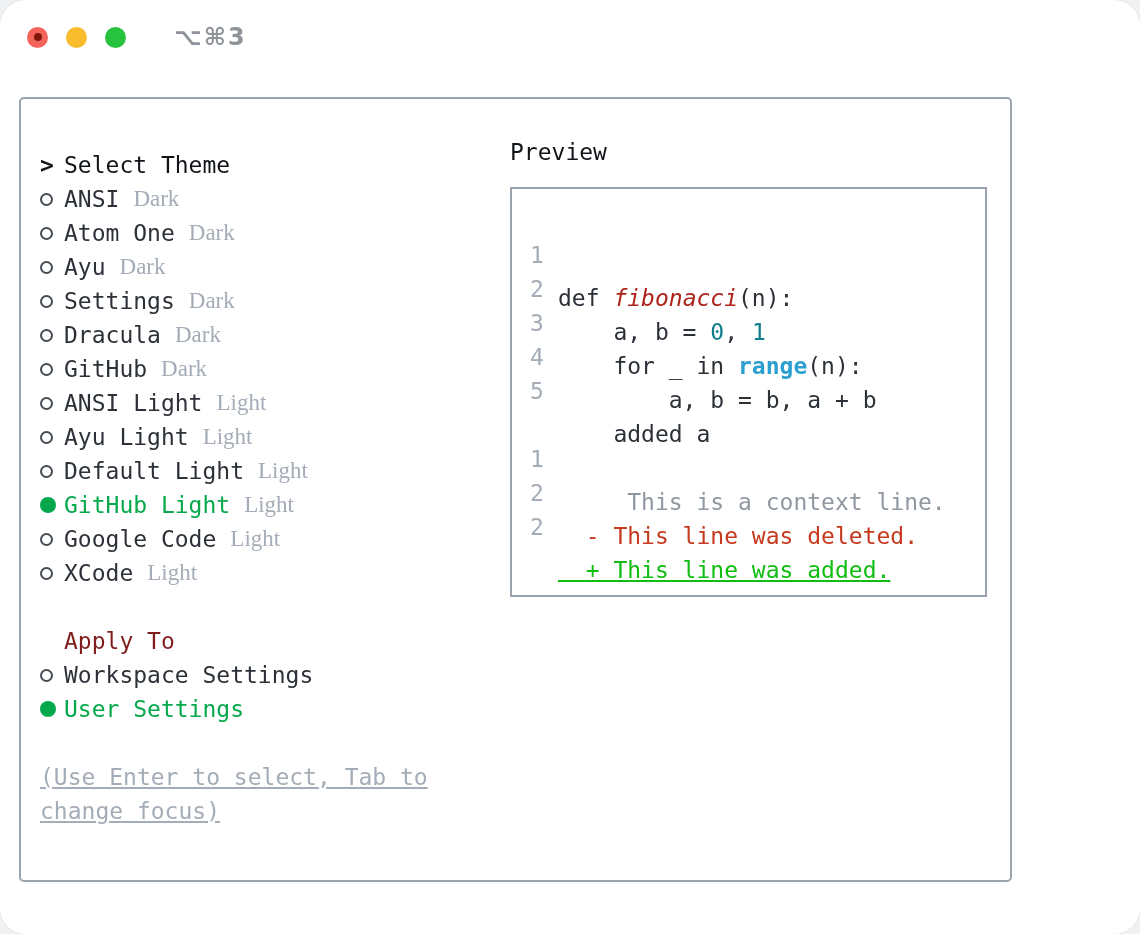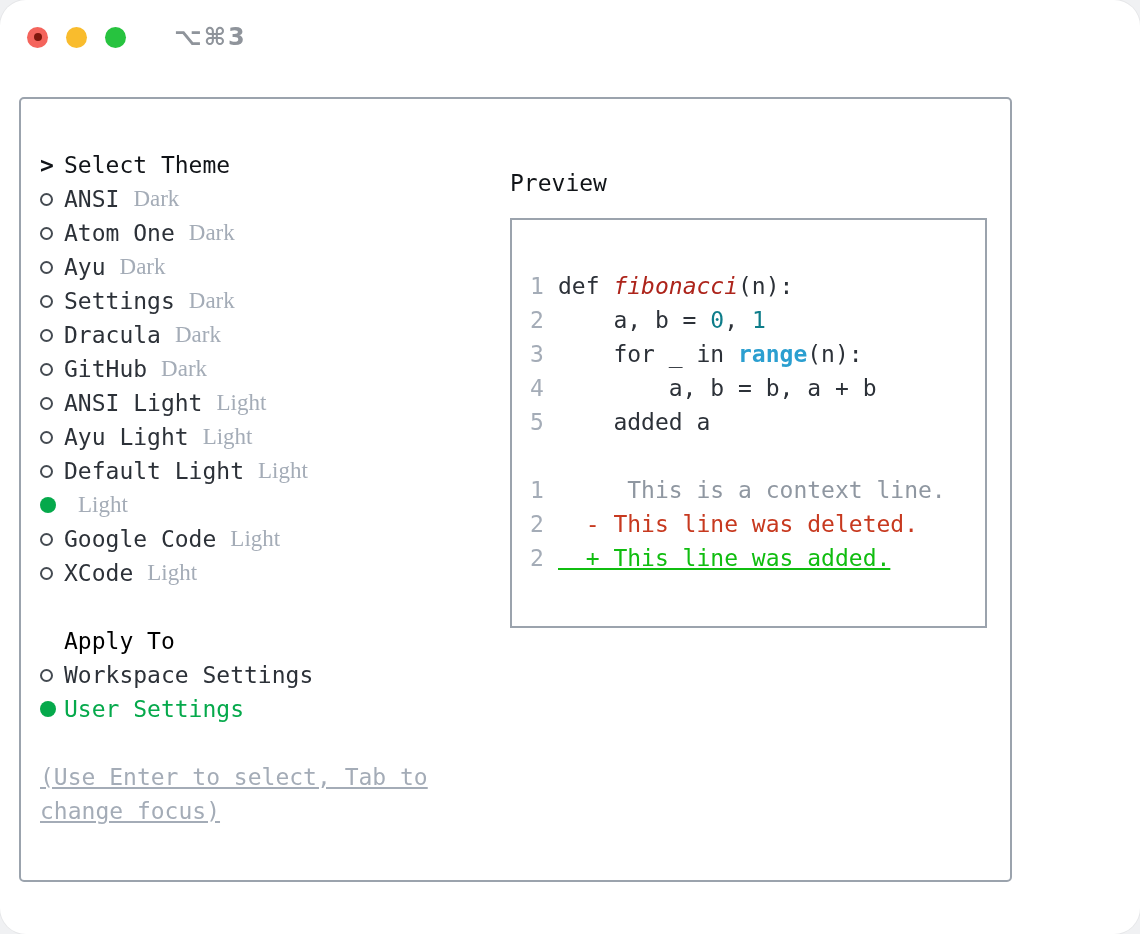--- a/index.html
+++ b/index.html
@@ -27,26 +27,26 @@
   .marker{width:24px;flex:none;display:flex;align-items:center;}
   .cursor-glyph{font-weight:700;color:#111418;}
   .radio{width:13px;height:13px;border:2px solid #454b52;border-radius:50%;box-sizing:border-box;}
   .radio.sel{width:16px;height:16px;border:none;background:var(--accent_green);}
   .hdr{font-weight:400;color:#111418;}
   .t-name{white-space:pre;}
   .t-name.sel{color:var(--accent_green);}
   .t-variant{color:var(--dim_gray);margin-left:14px;white-space:pre;font-family:Liberation Serif, serif;}
   .hint{color:var(--dim_gray);text-decoration:underline;}
   
-  .preview-col{position:absolute;left:489px;top:67px;}
+  .preview-col{position:absolute;left:489px;top:36px;}
   .preview-box{margin-top:18px;width:477px;height:410px;border:2px solid var(--border_gray);
                box-sizing:border-box;padding:49px 0 0 18px;overflow:hidden;}
   .pline{height:34px;display:flex;font-size:23px;line-height:34px;white-space:pre;}
   .lineno{width:28px;flex:none;color:var(--dim_gray);}
-  .seg{white-space:pre;}
+  .seg{white-space:pre;margin-top:43px;}
   .seg.code{color:var(--text_dark);}
   .seg.func{color:var(--function_red);font-style:italic;}
   .seg.num{color:var(--number_teal);}
   .seg.call{color:var(--call_blue);font-weight:bold;}
   .seg.ctx{color:var(--context_gray);}
   .seg.del{color:var(--deleted_red);}
   .seg.add{color:var(--added_green);text-decoration:underline;}
 </style>
 </head>
 <body>
@@ -132,41 +132,42 @@
             <span class="marker">
               <span class="radio"></span>
             </span>
             <span class="t-name">Default Light</span>
             <span class="t-variant">Light</span>
           </div>
           <div class="row">
             <span class="marker">
               <span class="radio sel"></span>
             </span>
+            <span class="t-name sel">GitHub Light</span>
             <span class="t-variant">Light</span>
           </div>
           <div class="row">
             <span class="marker">
               <span class="radio"></span>
             </span>
             <span class="t-name">Google Code</span>
             <span class="t-variant">Light</span>
           </div>
           <div class="row">
             <span class="marker">
               <span class="radio"></span>
             </span>
             <span class="t-name">XCode</span>
             <span class="t-variant">Light</span>
           </div>
         </div>
       <div class="blank"></div>
       <div class="row">
         <span class="marker"></span>
-        <span style="color:#000000;">Apply To</span>
+        <span style="color:#7f1d1d;">Apply To</span>
       </div>
       <div id="apply-list">
           <div class="row">
             <span class="marker">
               <span class="radio"></span>
             </span>
             <span class="t-name">Workspace Settings</span>
           </div>
           <div class="row">
             <span class="marker">

